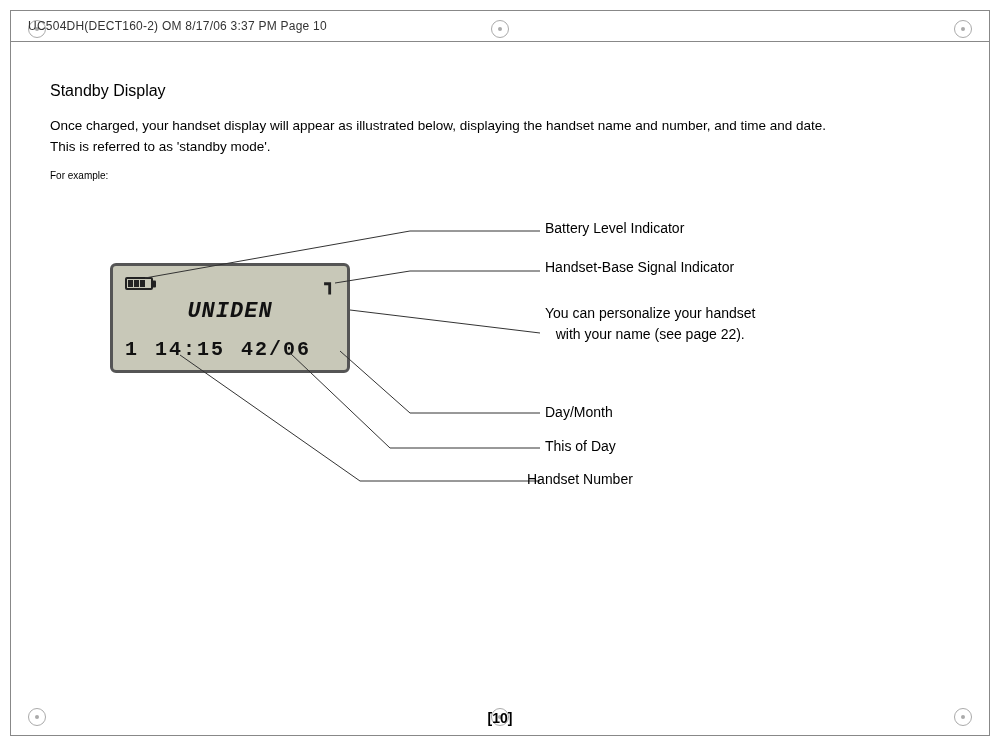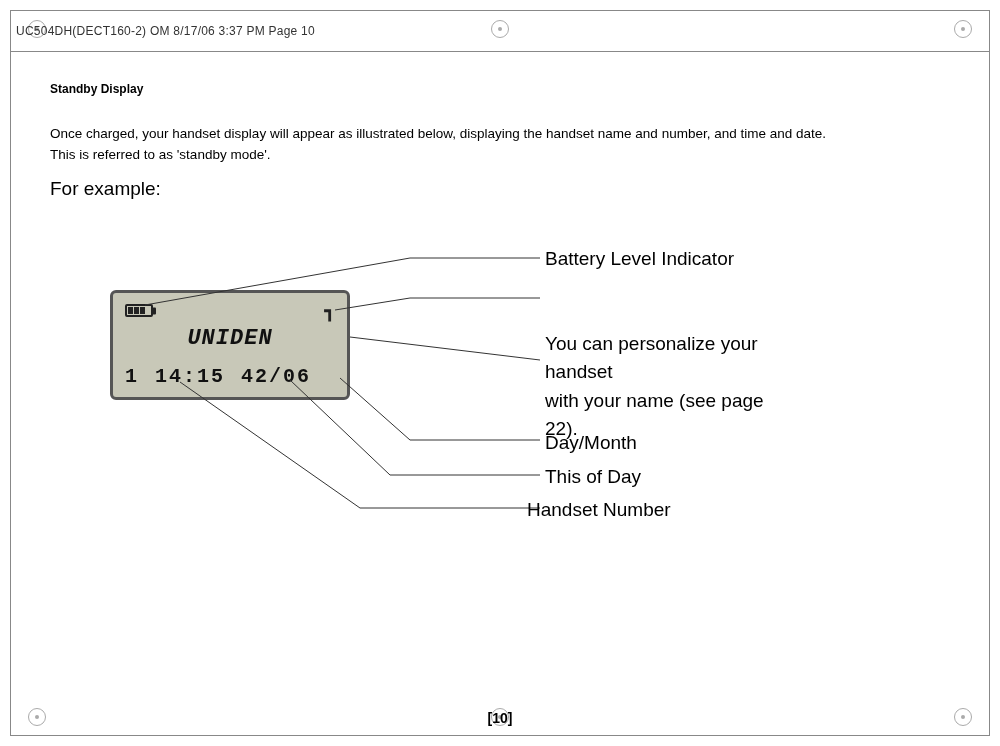--- a/index.html
+++ b/index.html
@@ -24,25 +24,25 @@
       bottom: 10px;
       border: 1px solid #888;
     }
 
     
     .header-bar {
       position: absolute;
       top: 10px;
       left: 10px;
       right: 10px;
-      height: 42px;
+      height: 32px;
       border-bottom: 1px solid #888;
       display: flex;
       align-items: center;
-      padding: 0 6px;
+      padding: 0 18px;
     }
 
     .header-text {
       font-size: 12px;
       color: #333;
       letter-spacing: 0.02em;
     }
 
     
     .reg-mark {
@@ -75,37 +75,37 @@
     .content {
       position: absolute;
       top: 52px;
       left: 50px;
       right: 50px;
       bottom: 50px;
     }
 
     
     .section-title {
-      font-size: 12px;
-      font-weight: bold;
-      margin-bottom: 28px;
+      font-size: 16px;
+      font-weight: normal;
+      margin-bottom: 16px;
       margin-top: 30px;
     }
 
     
     .body-text {
       font-size: 13.5px;
       line-height: 1.55;
       margin-bottom: 12px;
       max-width: 780px;
     }
 
     .for-example {
-      font-size: 19px;
-      margin-bottom: 30px;
+      font-size: 10px;
+      margin-bottom: 22px;
     }
 
     
     .diagram-area {
       position: relative;
       width: 100%;
       height: 360px;
       margin-top: 0;
     }
 
@@ -204,22 +204,23 @@
       top: 0;
       left: 0;
       width: 100%;
       height: 100%;
       pointer-events: none;
     }
 
     
     .label-right {
       position: absolute;
-      font-size: 19px;
+      font-size: 14px;
       line-height: 1.4;
+      text-align: center;
     }
 
     
     .page-number {
       position: absolute;
       bottom: 20px;
       left: 50%;
       transform: translateX(-50%);
       font-size: 14px;
       font-weight: bold;
@@ -290,20 +291,21 @@
       <line x1="360" y1="210" x2="490" y2="210" stroke="#333" stroke-width="1"></line>
 
       <line x1="240" y1="150" x2="340" y2="245" stroke="#333" stroke-width="1"></line>
       <line x1="340" y1="245" x2="490" y2="245" stroke="#333" stroke-width="1"></line>
 
       <line x1="130" y1="152" x2="310" y2="278" stroke="#333" stroke-width="1"></line>
       <line x1="310" y1="278" x2="490" y2="278" stroke="#333" stroke-width="1"></line>
     </svg>
 
     <div class="label-right" style="left:495px; top:16px;">Battery Level Indicator</div>
+    <div class="label-right" style="left:495px; top:55px;">Handset-Base Signal Indicator</div>
     <div class="label-right" style="left:495px; top:100px; max-width:220px; line-height:1.5;">
       <span style="white-space:pre-line;">You can personalize your handset
 with your name (see page 22).</span>
     </div>
     <div class="label-right" style="left:495px; top:200px;">Day/Month</div>
     <div class="label-right" style="left:495px; top:234px;">This of Day</div>
     <div class="label-right" style="left:477px; top:267px;">Handset Number</div>
 
   </div>
 

